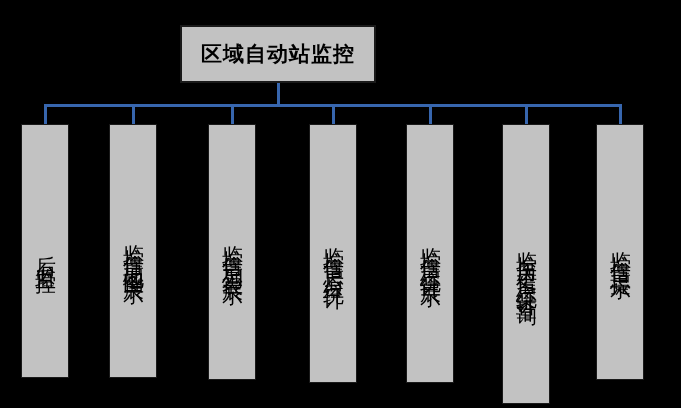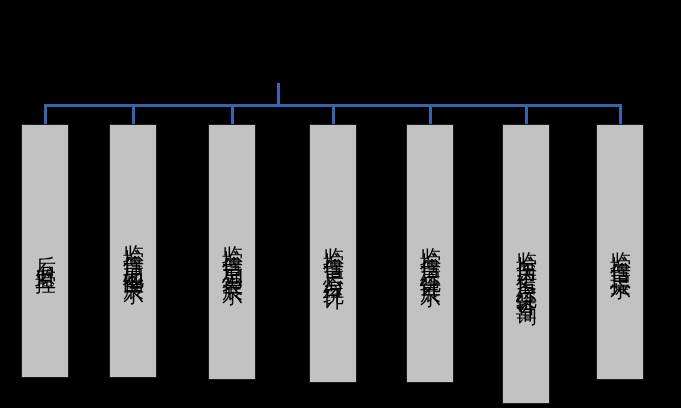--- a/index.html
+++ b/index.html
@@ -70,20 +70,23 @@
   #drop-4 { left: 331.5px; }
   #drop-5 { left: 428.5px; }
   #drop-6 { left: 524.5px; }
   #drop-7 { left: 618.5px; }
 </style>
 </head>
 <body>
 
 <div id="canvas">
 
+  <div class="node root-node">
+    <span>区域自动站监控</span>
+  </div>
 
   <div class="connector" id="conn-stem"></div>
   <div class="connector" id="conn-hbar"></div>
   <div class="connector drop" id="drop-1"></div>
   <div class="connector drop" id="drop-2"></div>
   <div class="connector drop" id="drop-3"></div>
   <div class="connector drop" id="drop-4"></div>
   <div class="connector drop" id="drop-5"></div>
   <div class="connector drop" id="drop-6"></div>
   <div class="connector drop" id="drop-7"></div>

